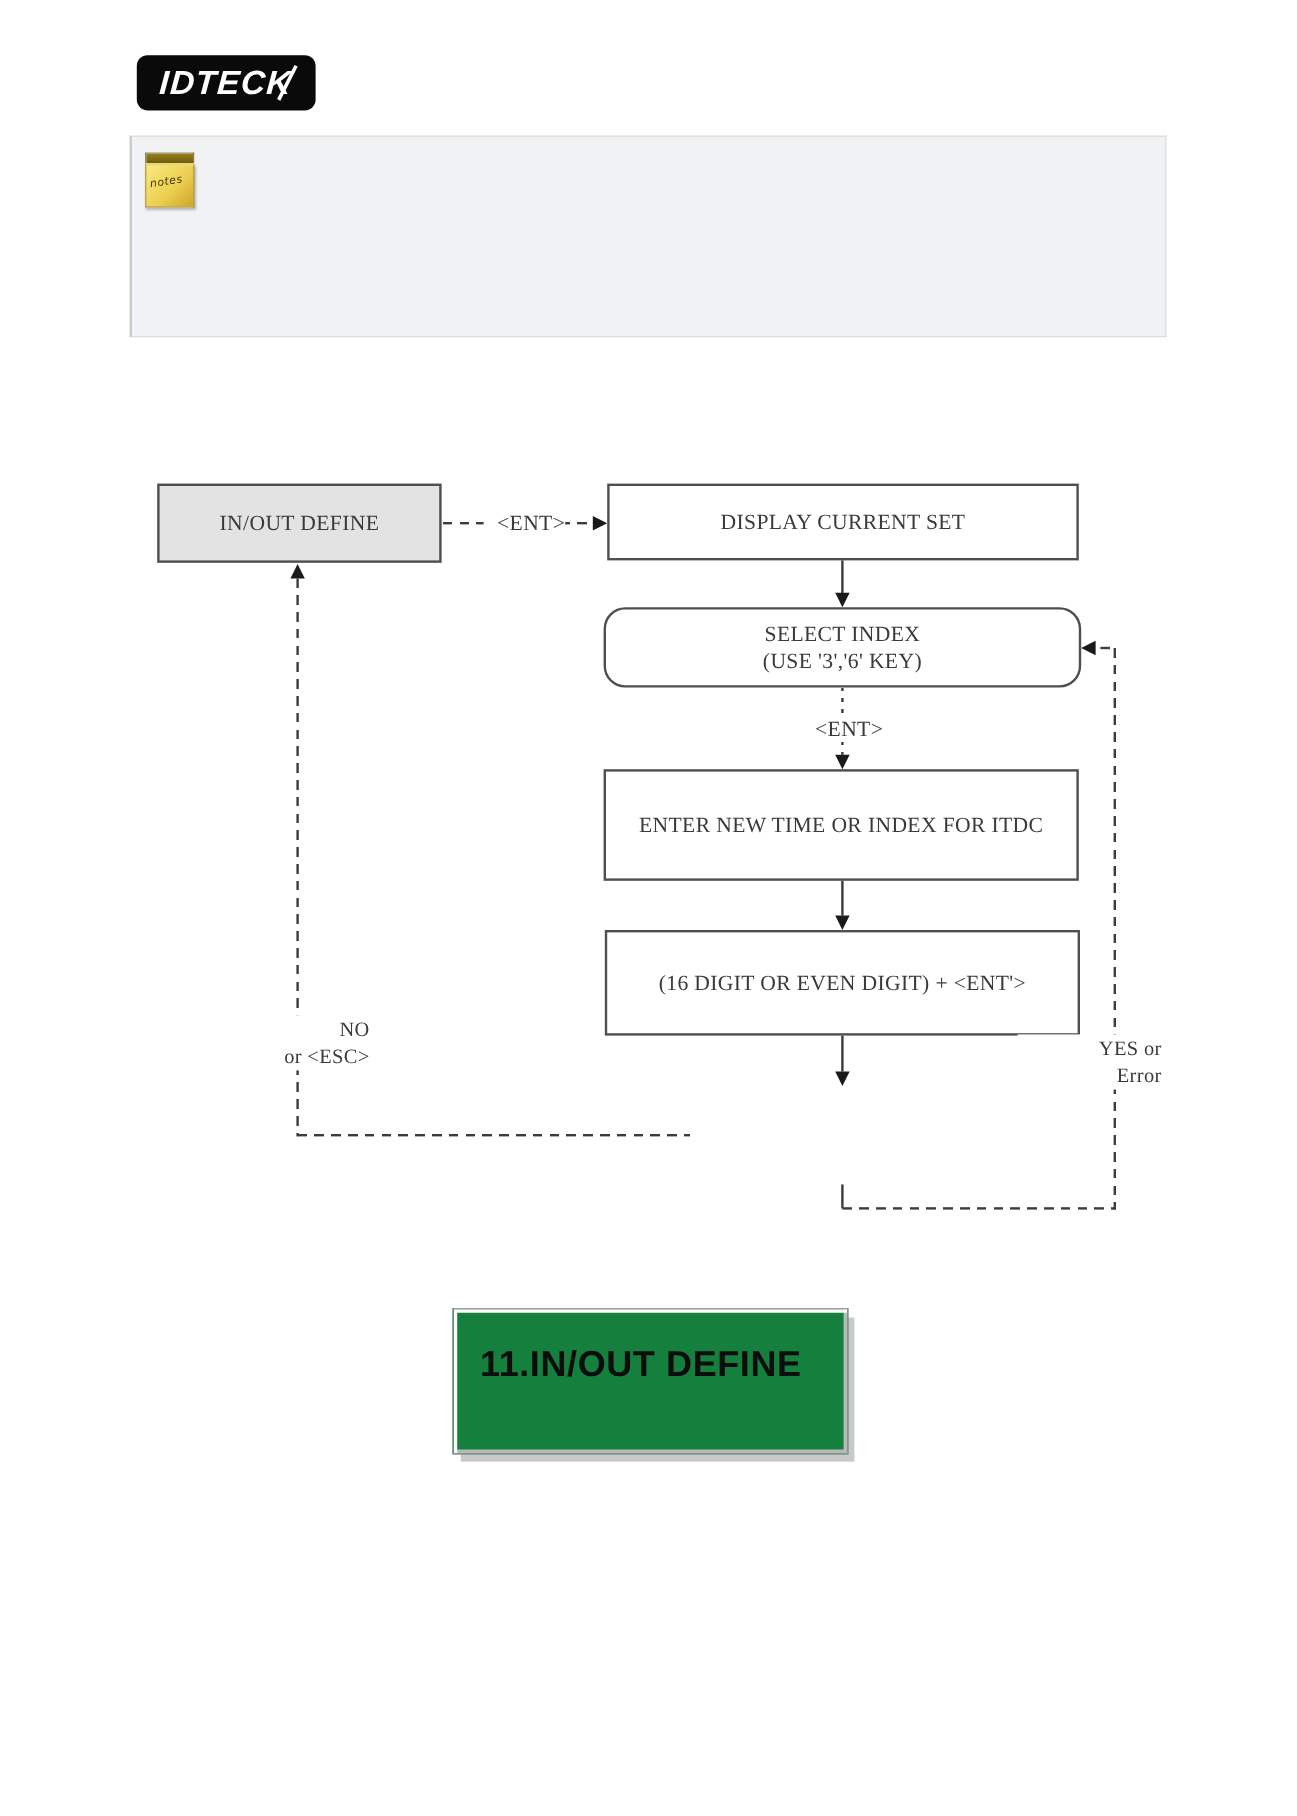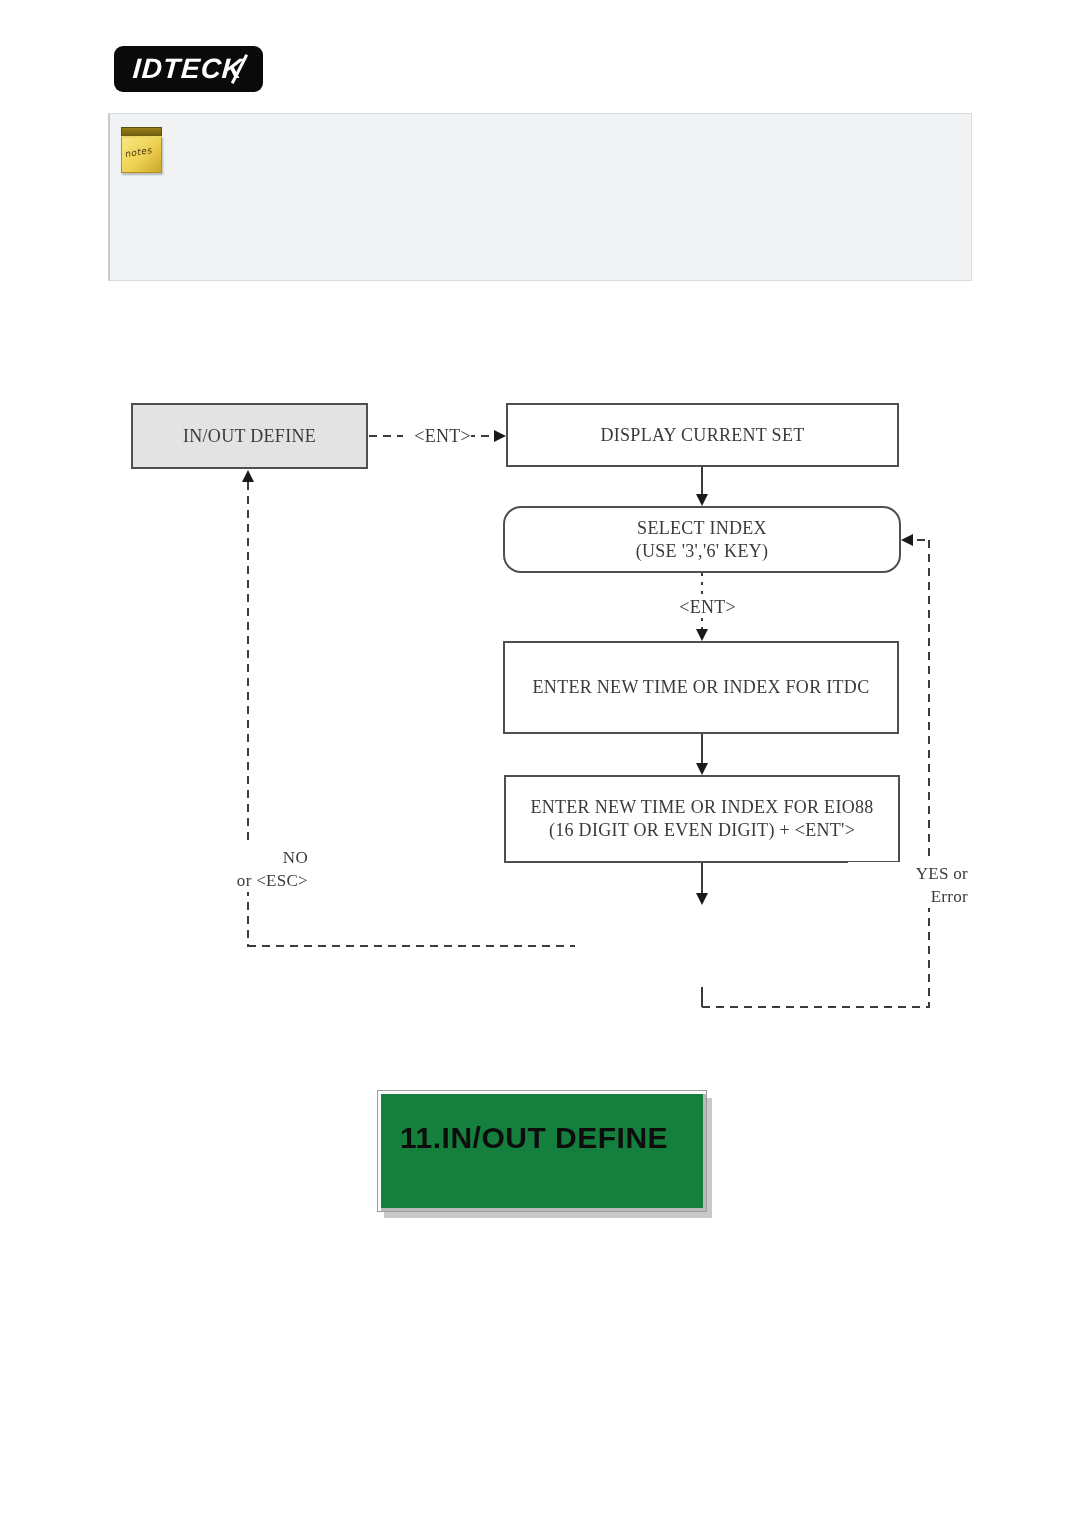--- a/index.html
+++ b/index.html
@@ -127,21 +127,20 @@
   <div class="fbox" style="left:503px; top:506px; width:398px; height:67px;border-radius:18px;">
     <div>SELECT INDEX</div>
     <div>(USE '3','6' KEY)</div>
   </div>
 
   <div class="fbox" style="left:503px; top:641px; width:396px; height:93px;">
     <div>ENTER NEW TIME OR INDEX FOR ITDC</div>
   </div>
 
   <div class="fbox" style="left:504px; top:775px; width:396px; height:88px;">
-    <div>ENTER NEW TIME OR INDEX FOR EIO88</div>
     <div>(16 DIGIT OR EVEN DIGIT) + &lt;ENT'&gt;</div>
   </div>
 
 
   <div class="dash-h" style="left:369px; top:435px; width:126px;"></div>
   <div class="ah ah-right" style="left:494px; top:430px;"></div>
   <div class="edge-label" style="left:403px; top:425px; width:68px;">&lt;ENT&gt;</div>
 
   <div class="solid-v" style="left:701px; top:467px; height:28px;"></div>
   <div class="ah ah-down" style="left:696px; top:494px;"></div>

